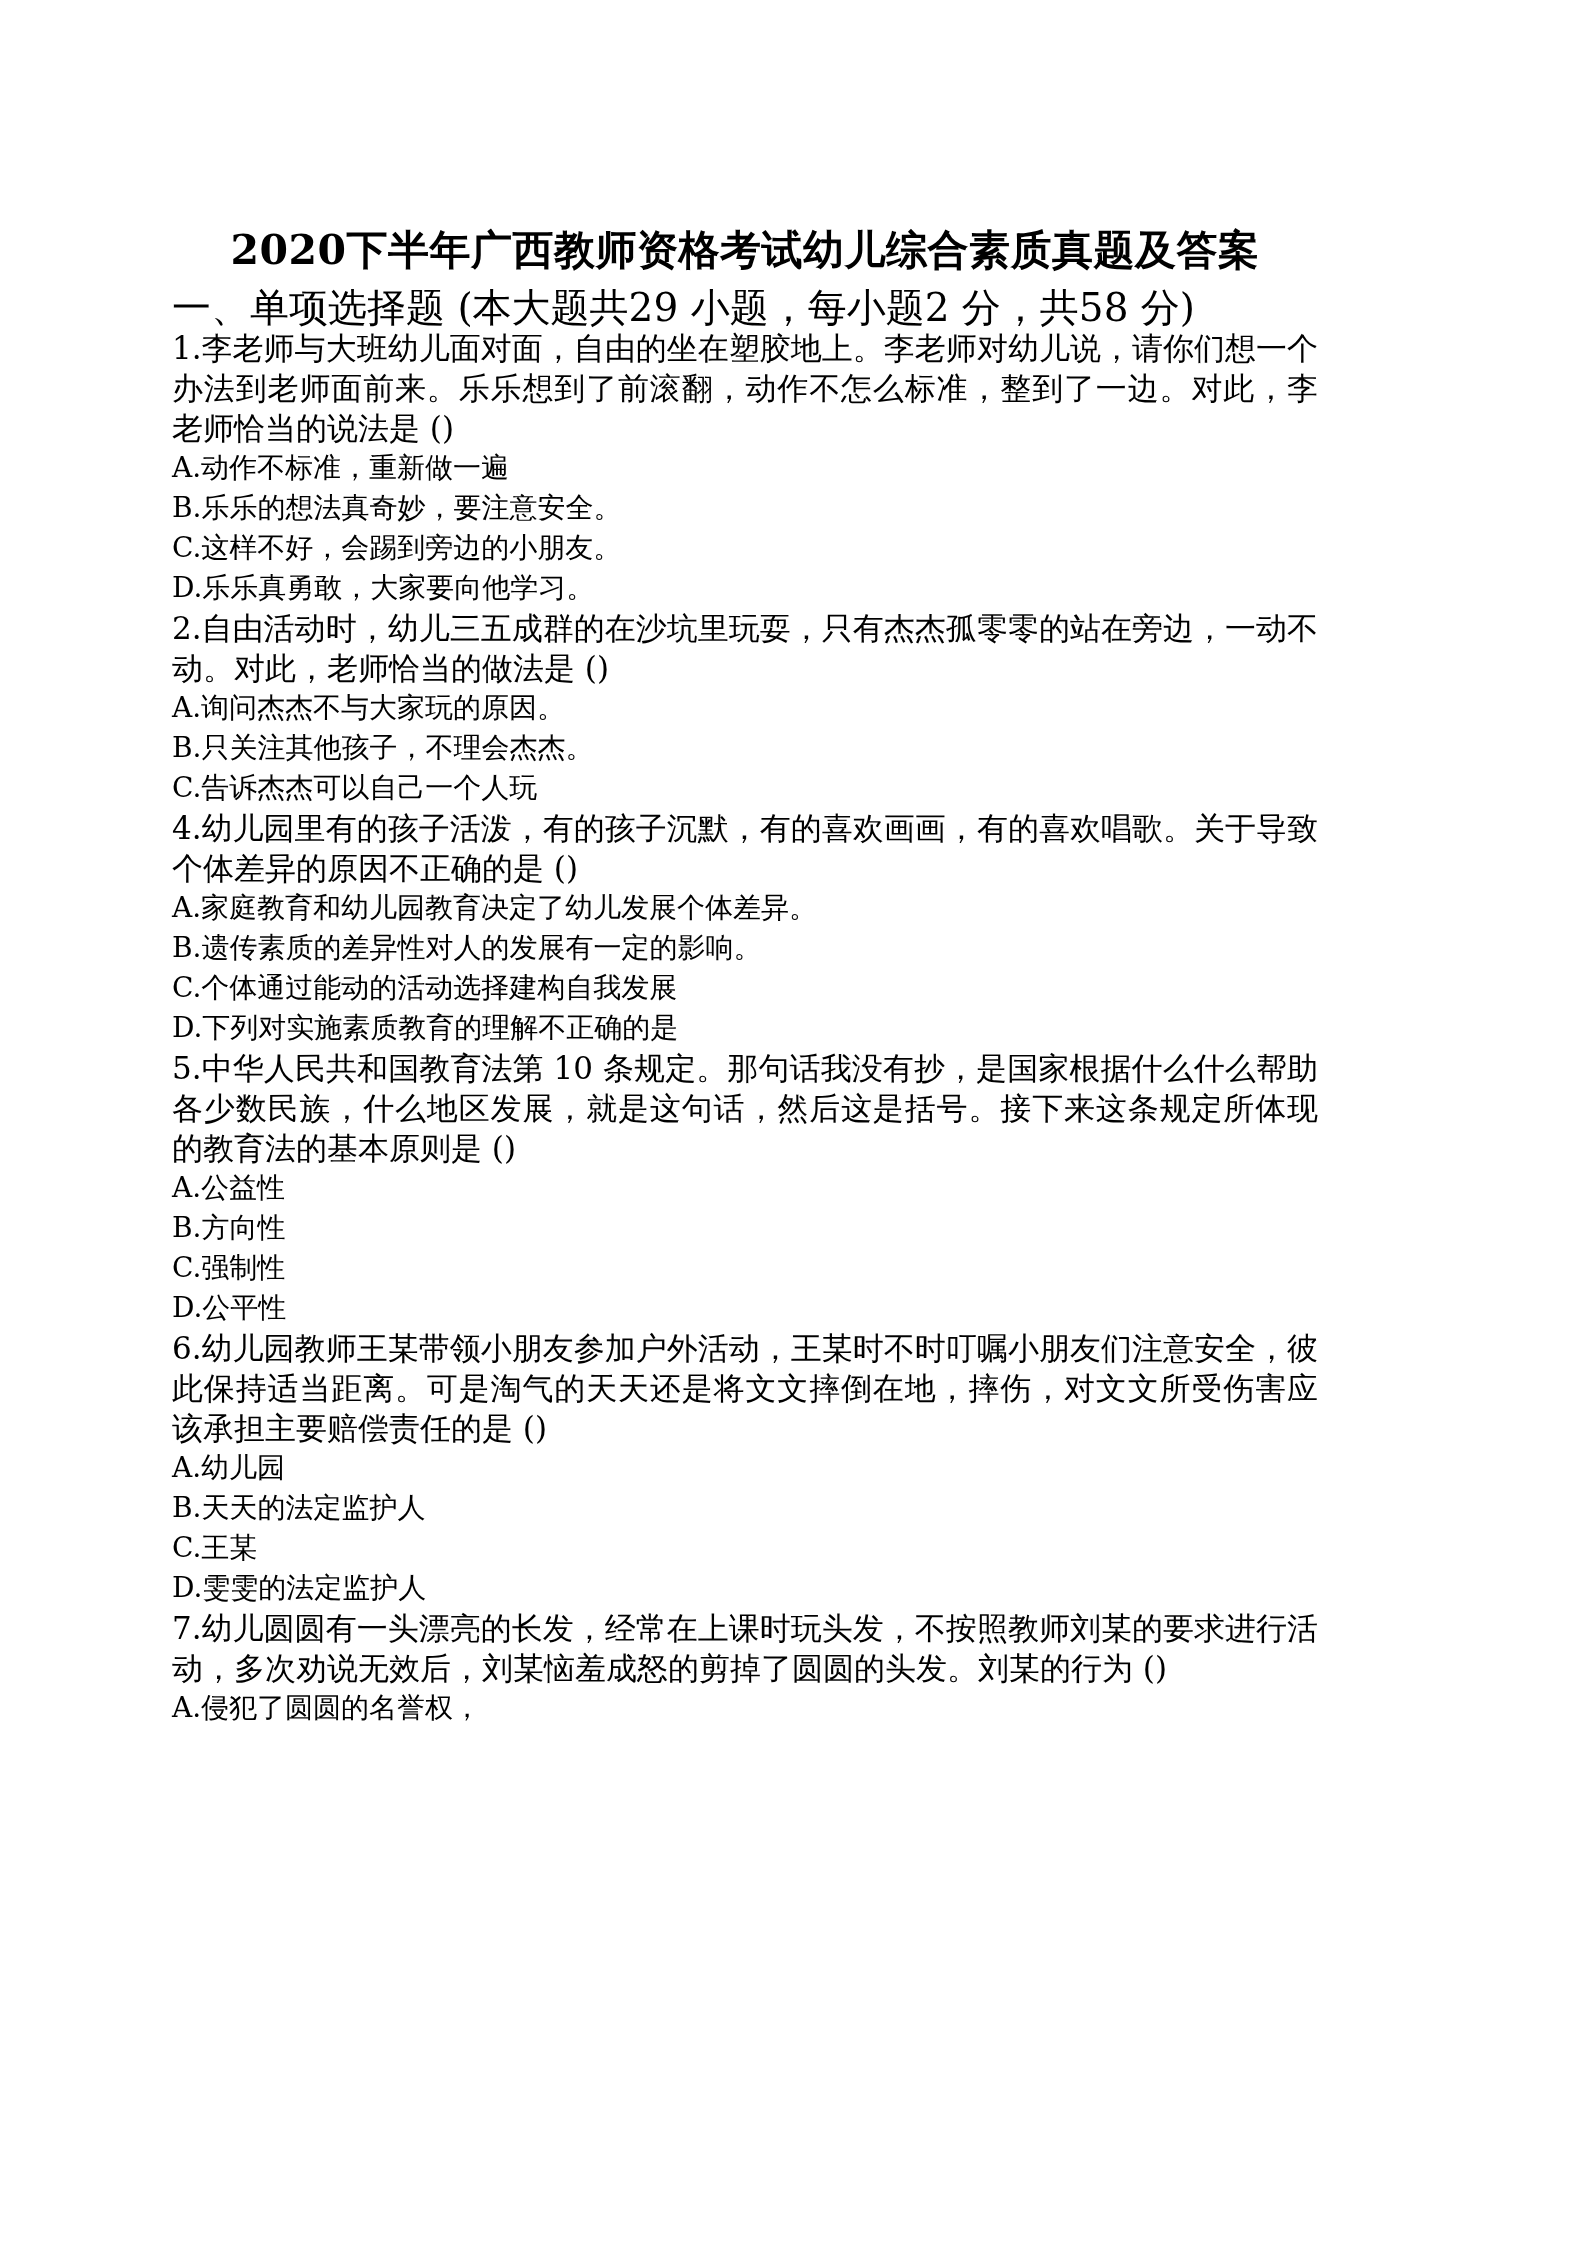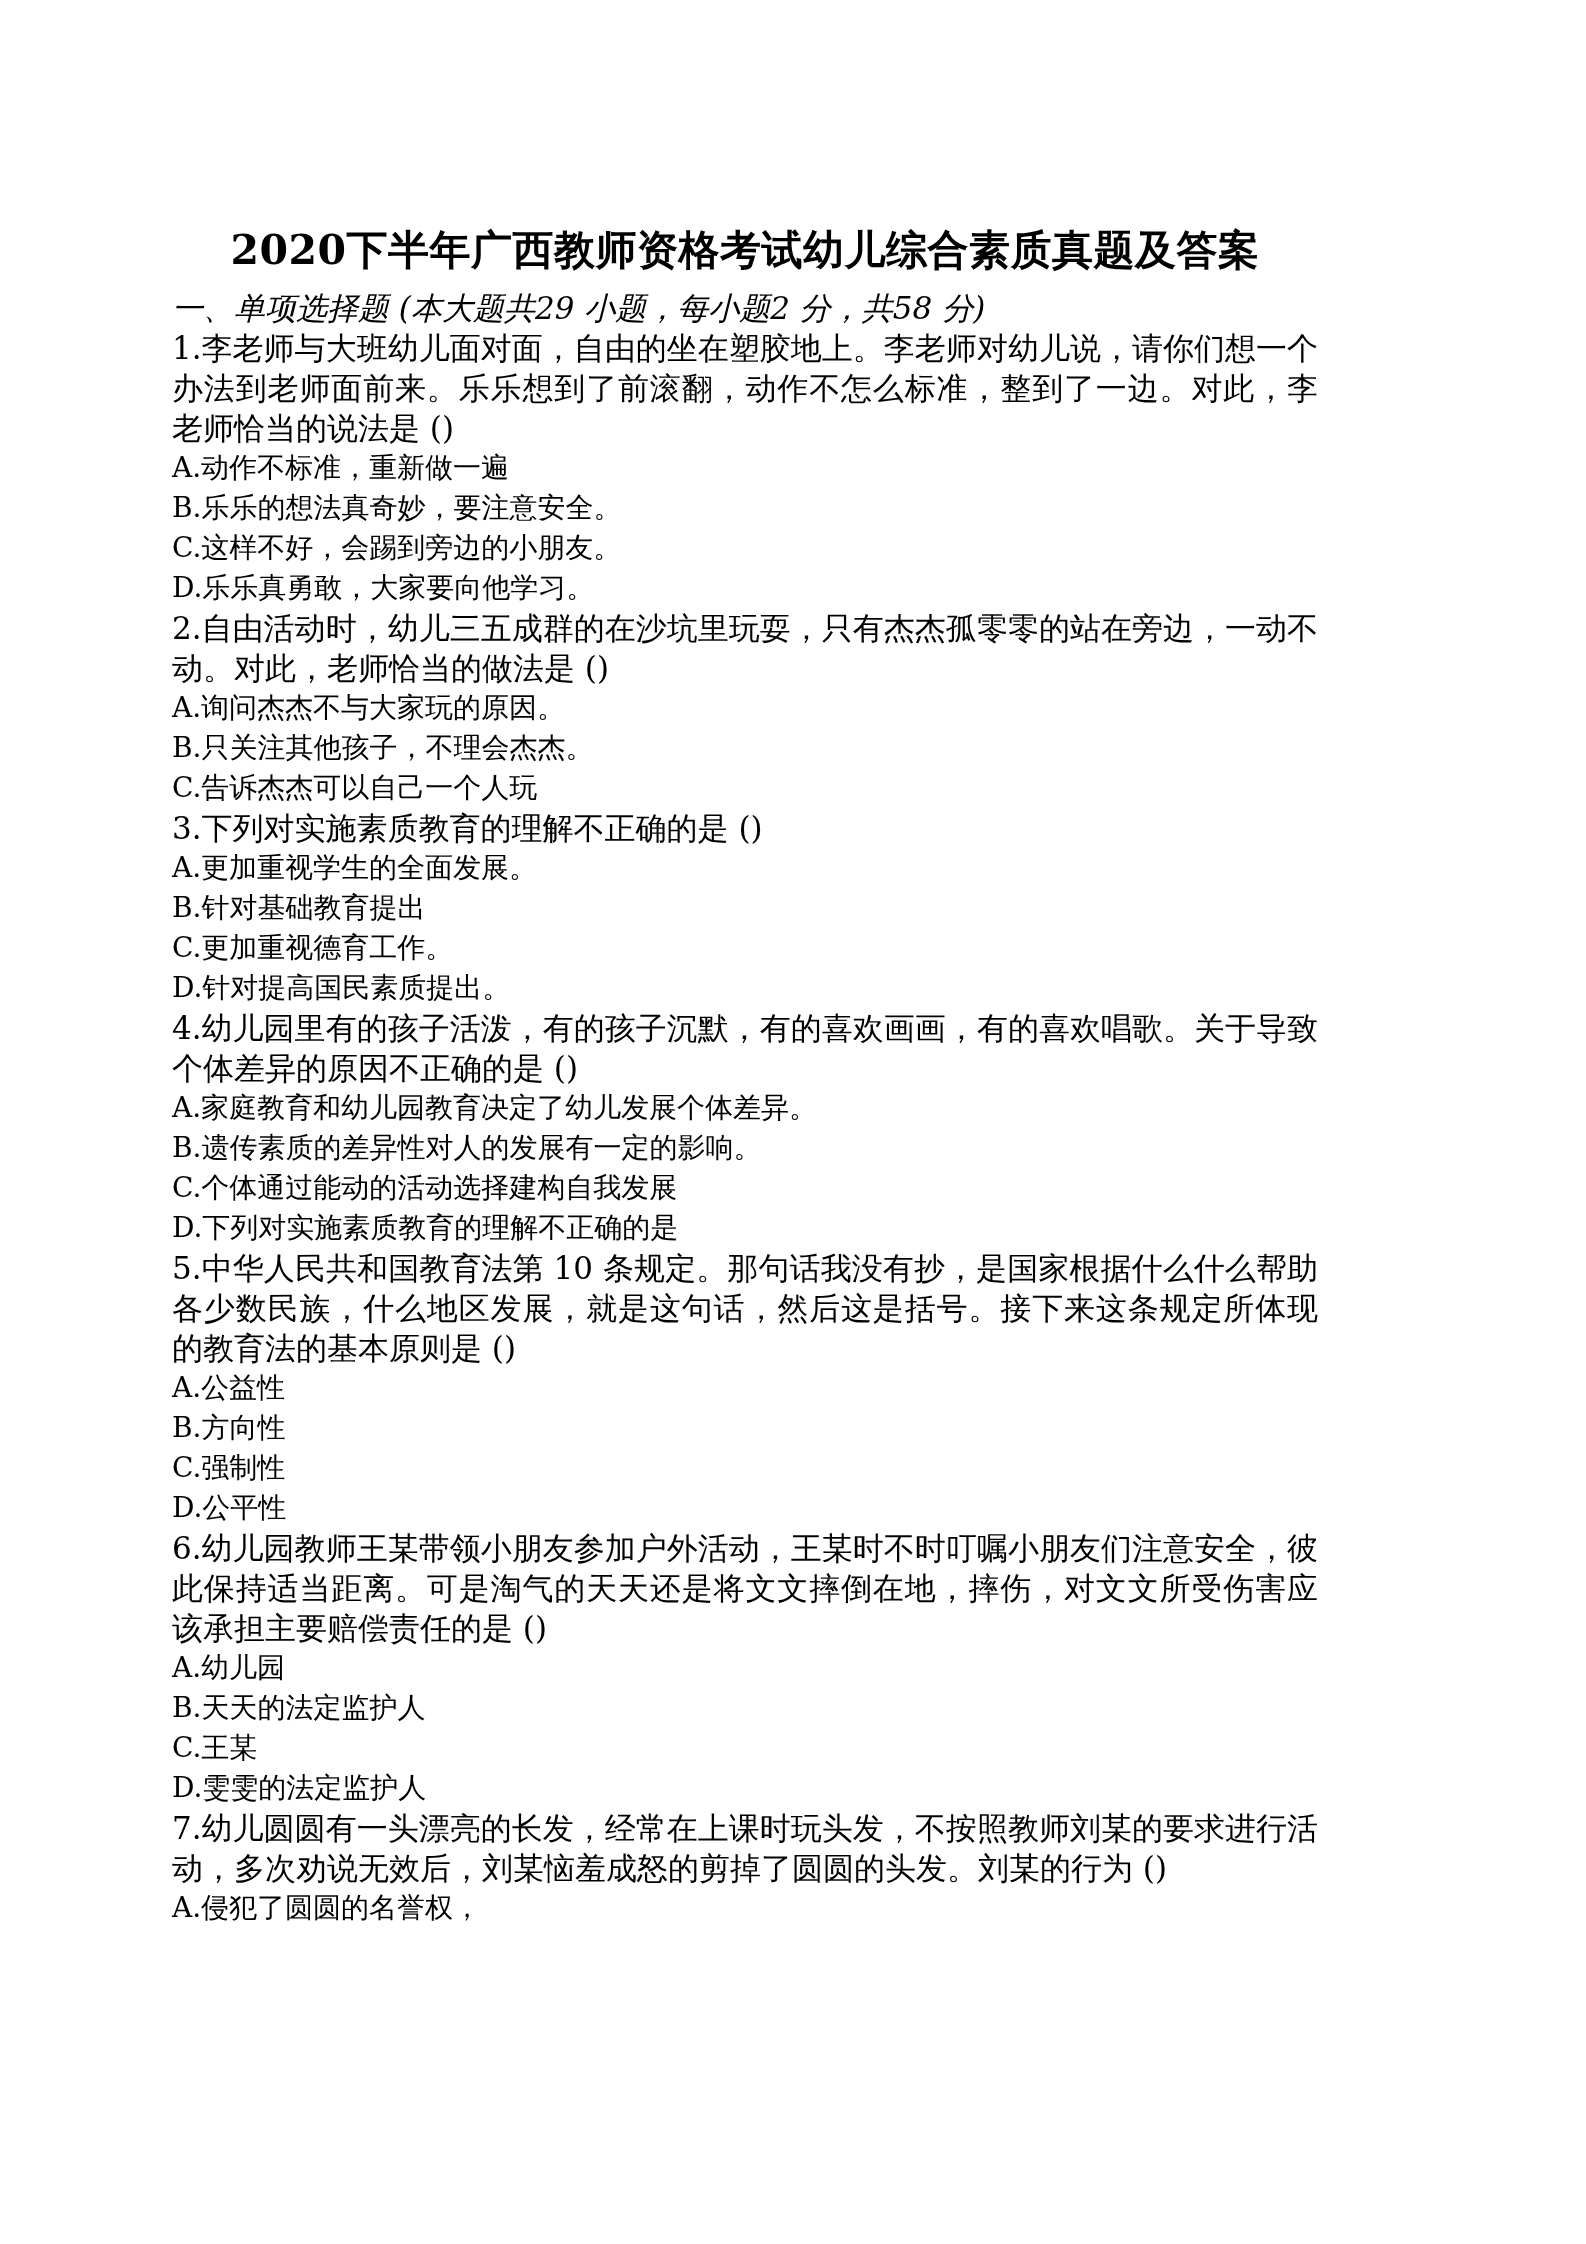--- a/index.html
+++ b/index.html
@@ -22,23 +22,22 @@
   }
   .doc-title {
     font-size: 41px;
     font-weight: 700;
     text-align: center;
     line-height: 50px;
     margin-bottom: 13px;
     letter-spacing: 0.5px;
   }
   .section-heading {
-    font-size: 31px;
+    font-size: 39px;
     line-height: 40px;
-    font-style: italic;
   }
   .question {
   }
   .stem {
     font-size: 31px;
     line-height: 40px;
     text-align: justify;
   }
   .option {
     font-size: 28px;
@@ -62,27 +61,20 @@
     <p class="option">D.乐乐真勇敢，大家要向他学习。</p>
   </section>
 
   <section class="question">
     <p class="stem">2.自由活动时，幼儿三五成群的在沙坑里玩耍，只有杰杰孤零零的站在旁边，一动不动。对此，老师恰当的做法是 ()</p>
     <p class="option">A.询问杰杰不与大家玩的原因。</p>
     <p class="option">B.只关注其他孩子，不理会杰杰。</p>
     <p class="option">C.告诉杰杰可以自己一个人玩</p>
   </section>
 
-  <section class="question">
-    <p class="stem">3.下列对实施素质教育的理解不正确的是 ()</p>
-    <p class="option">A.更加重视学生的全面发展。</p>
-    <p class="option">B.针对基础教育提出</p>
-    <p class="option">C.更加重视德育工作。</p>
-    <p class="option">D.针对提高国民素质提出。</p>
-  </section>
 
   <section class="question">
     <p class="stem">4.幼儿园里有的孩子活泼，有的孩子沉默，有的喜欢画画，有的喜欢唱歌。关于导致个体差异的原因不正确的是 ()</p>
     <p class="option">A.家庭教育和幼儿园教育决定了幼儿发展个体差异。</p>
     <p class="option">B.遗传素质的差异性对人的发展有一定的影响。</p>
     <p class="option">C.个体通过能动的活动选择建构自我发展</p>
     <p class="option">D.下列对实施素质教育的理解不正确的是</p>
   </section>
 
   <section class="question">

